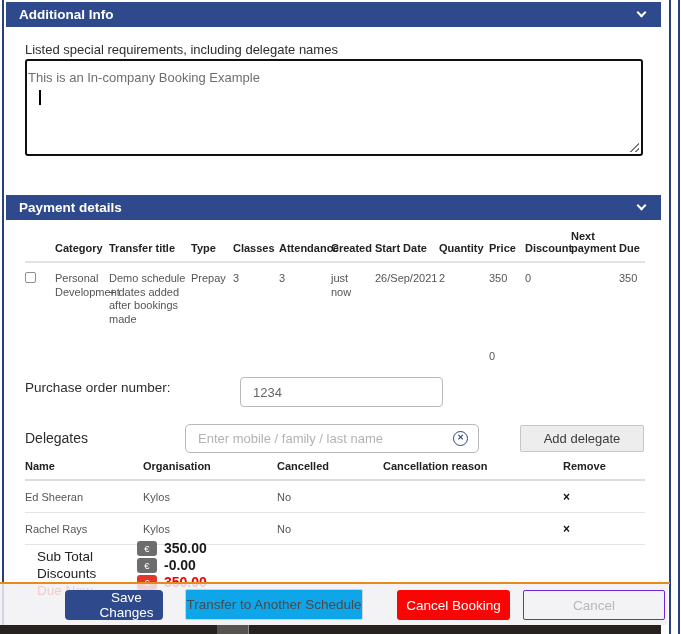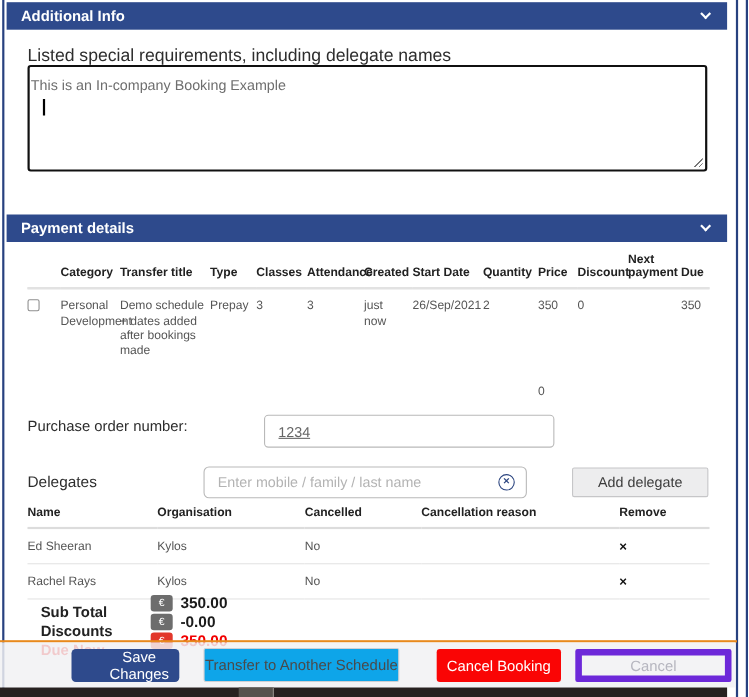--- a/index.html
+++ b/index.html
@@ -11,21 +11,21 @@
   .vline { position:absolute; top:0; width:2px; background:#27417f; }
 
   
   .section-bar { position:absolute; left:6px; width:655px; height:25px;
                  background:#2e4a8c; color:#fff; font-size:13.5px; font-weight:bold;
                  line-height:25px; padding-left:13px; }
   .chevron { position:absolute; right:16px; top:7px; width:7px; height:7px;
              border-right:2px solid #fff; border-bottom:2px solid #fff;
              transform:rotate(45deg); }
 
-  .field-label { position:absolute; font-size:16px; color:#2d2d2d; }
+  .field-label { position:absolute; font-size:13px; color:#2d2d2d; }
 
   
   .ta { position:absolute; left:25px; top:59px; width:618px; height:97px;
         border:2px solid #101010; border-radius:3px; padding:8px 1px;
         font-size:13px; color:#6e6e6e; line-height:17px; background:#fff; }
   .cursor { position:absolute; left:12px; top:29px; width:1.5px; height:15px; background:#000; }
   .resize-handle { position:absolute; right:2px; bottom:2px; width:11px; height:11px;
         background:repeating-linear-gradient(-45deg, transparent 0 2px, #777 2px 3.2px);
         clip-path:polygon(100% 0, 100% 100%, 0 100%); }
 
@@ -64,41 +64,41 @@
                border-collapse:collapse; table-layout:fixed; }
   .del-table th { font-size:11px; font-weight:bold; color:#222; text-align:left;
                   padding:4px 4px 7px 0; border-bottom:2px solid #dcdcdc; }
   .del-table td { font-size:11px; color:#555; padding:9px 4px 8px 0;
                   border-bottom:1px solid #e4e4e4; }
   .remove-x { font-weight:bold; color:#111; font-size:12px; cursor:pointer; }
 
   
   .totals { position:absolute; left:37px; top:540px; }
   .tot-row { display:flex; align-items:center; height:16px; margin-bottom:1px; }
-  .tot-label { width:100px; font-size:13.5px; font-weight:bold; color:#222;margin-top:16px; }
+  .tot-label { width:100px; font-size:13.5px; font-weight:normal; color:#222;margin-top:16px; }
   .badge { width:20px; height:15px; border-radius:3px; background:#6d6d6d; color:#fff;
            font-size:9.5px; text-align:center; line-height:15px; margin-right:7px; }
   .tot-val { font-size:14px; font-weight:bold; color:#1a1a1a; }
   .tot-row.due .tot-label, .tot-row.due .tot-val { color:#f20000; }
   .tot-row.due .badge { background:#e2372b; }
 
   
   .orange-line { position:absolute; left:0; top:582px; width:670px; height:2px; background:#e8891c; z-index:5; }
   .footer-bar { position:absolute; left:0; top:584px; width:668px; height:41px;
                 background:rgba(241,241,243,0.84); z-index:5; }
   .footer-bar button { position:absolute; font-size:13.5px; cursor:pointer;
                 font-family:"Liberation Sans", sans-serif; }
   .btn-save { left:65px; top:6px; width:98px; height:30px; background:#2e4a8c;
               color:#fff; border:none; border-radius:4px;padding-left:25px; }
   .btn-transfer { left:185px; top:5px; width:178px; height:31px; background:#0ea5e9;
               color:#4a4a4a; border:1px solid #cfcfd2; border-radius:2px; }
   .btn-cancel-booking { left:397px; top:6px; width:113px; height:30px; background:#fa0505;
               color:#fff; border:none; border-radius:3px; }
   .btn-cancel { left:523px; top:6px; width:142px; height:30px; background:transparent;
-              color:#b6b6bf; border:6px solid #6d28d9; border-radius:2px; }
+              color:#b6b6bf; border:1px solid #6d28d9; border-radius:2px; }
 
   
   .hscroll { position:absolute; left:0; top:625px; width:661px; height:9px;
              background:#272120; z-index:6; }
   .hscroll-thumb { position:absolute; left:217px; top:0; width:32px; height:9px;
              background:#56524d; border-right:1px solid #8f8b85; cursor:grab; }
 </style>
 </head>
 <body>
 
@@ -172,21 +172,21 @@
       <td>0</td>
       <td></td>
       <td>350</td>
     </tr>
   </tbody>
 </table>
 
 <div class="summary-zero">0</div>
 
 <div class="field-label" style="left:25px; top:380px; font-size:13.5px;">Purchase order number:</div>
-<input class="text-input abs" style="left: 240px; top: 377px; width: 264px; height: 30px; text-decoration: underline;" value="1234">
+<input class="text-input abs" style="left: 240px; top: 377px; width: 203px; height: 30px;" value="1234">
 
 <div class="field-label" style="left:25px; top:430px; font-size:14px;">Delegates</div>
 
 <div class="search-wrap">
   <input placeholder="Enter mobile / family / last name" style="">
   <span class="clear-ic">✕</span>
 </div>
 
 <button class="add-btn">Add delegate</button>
 

